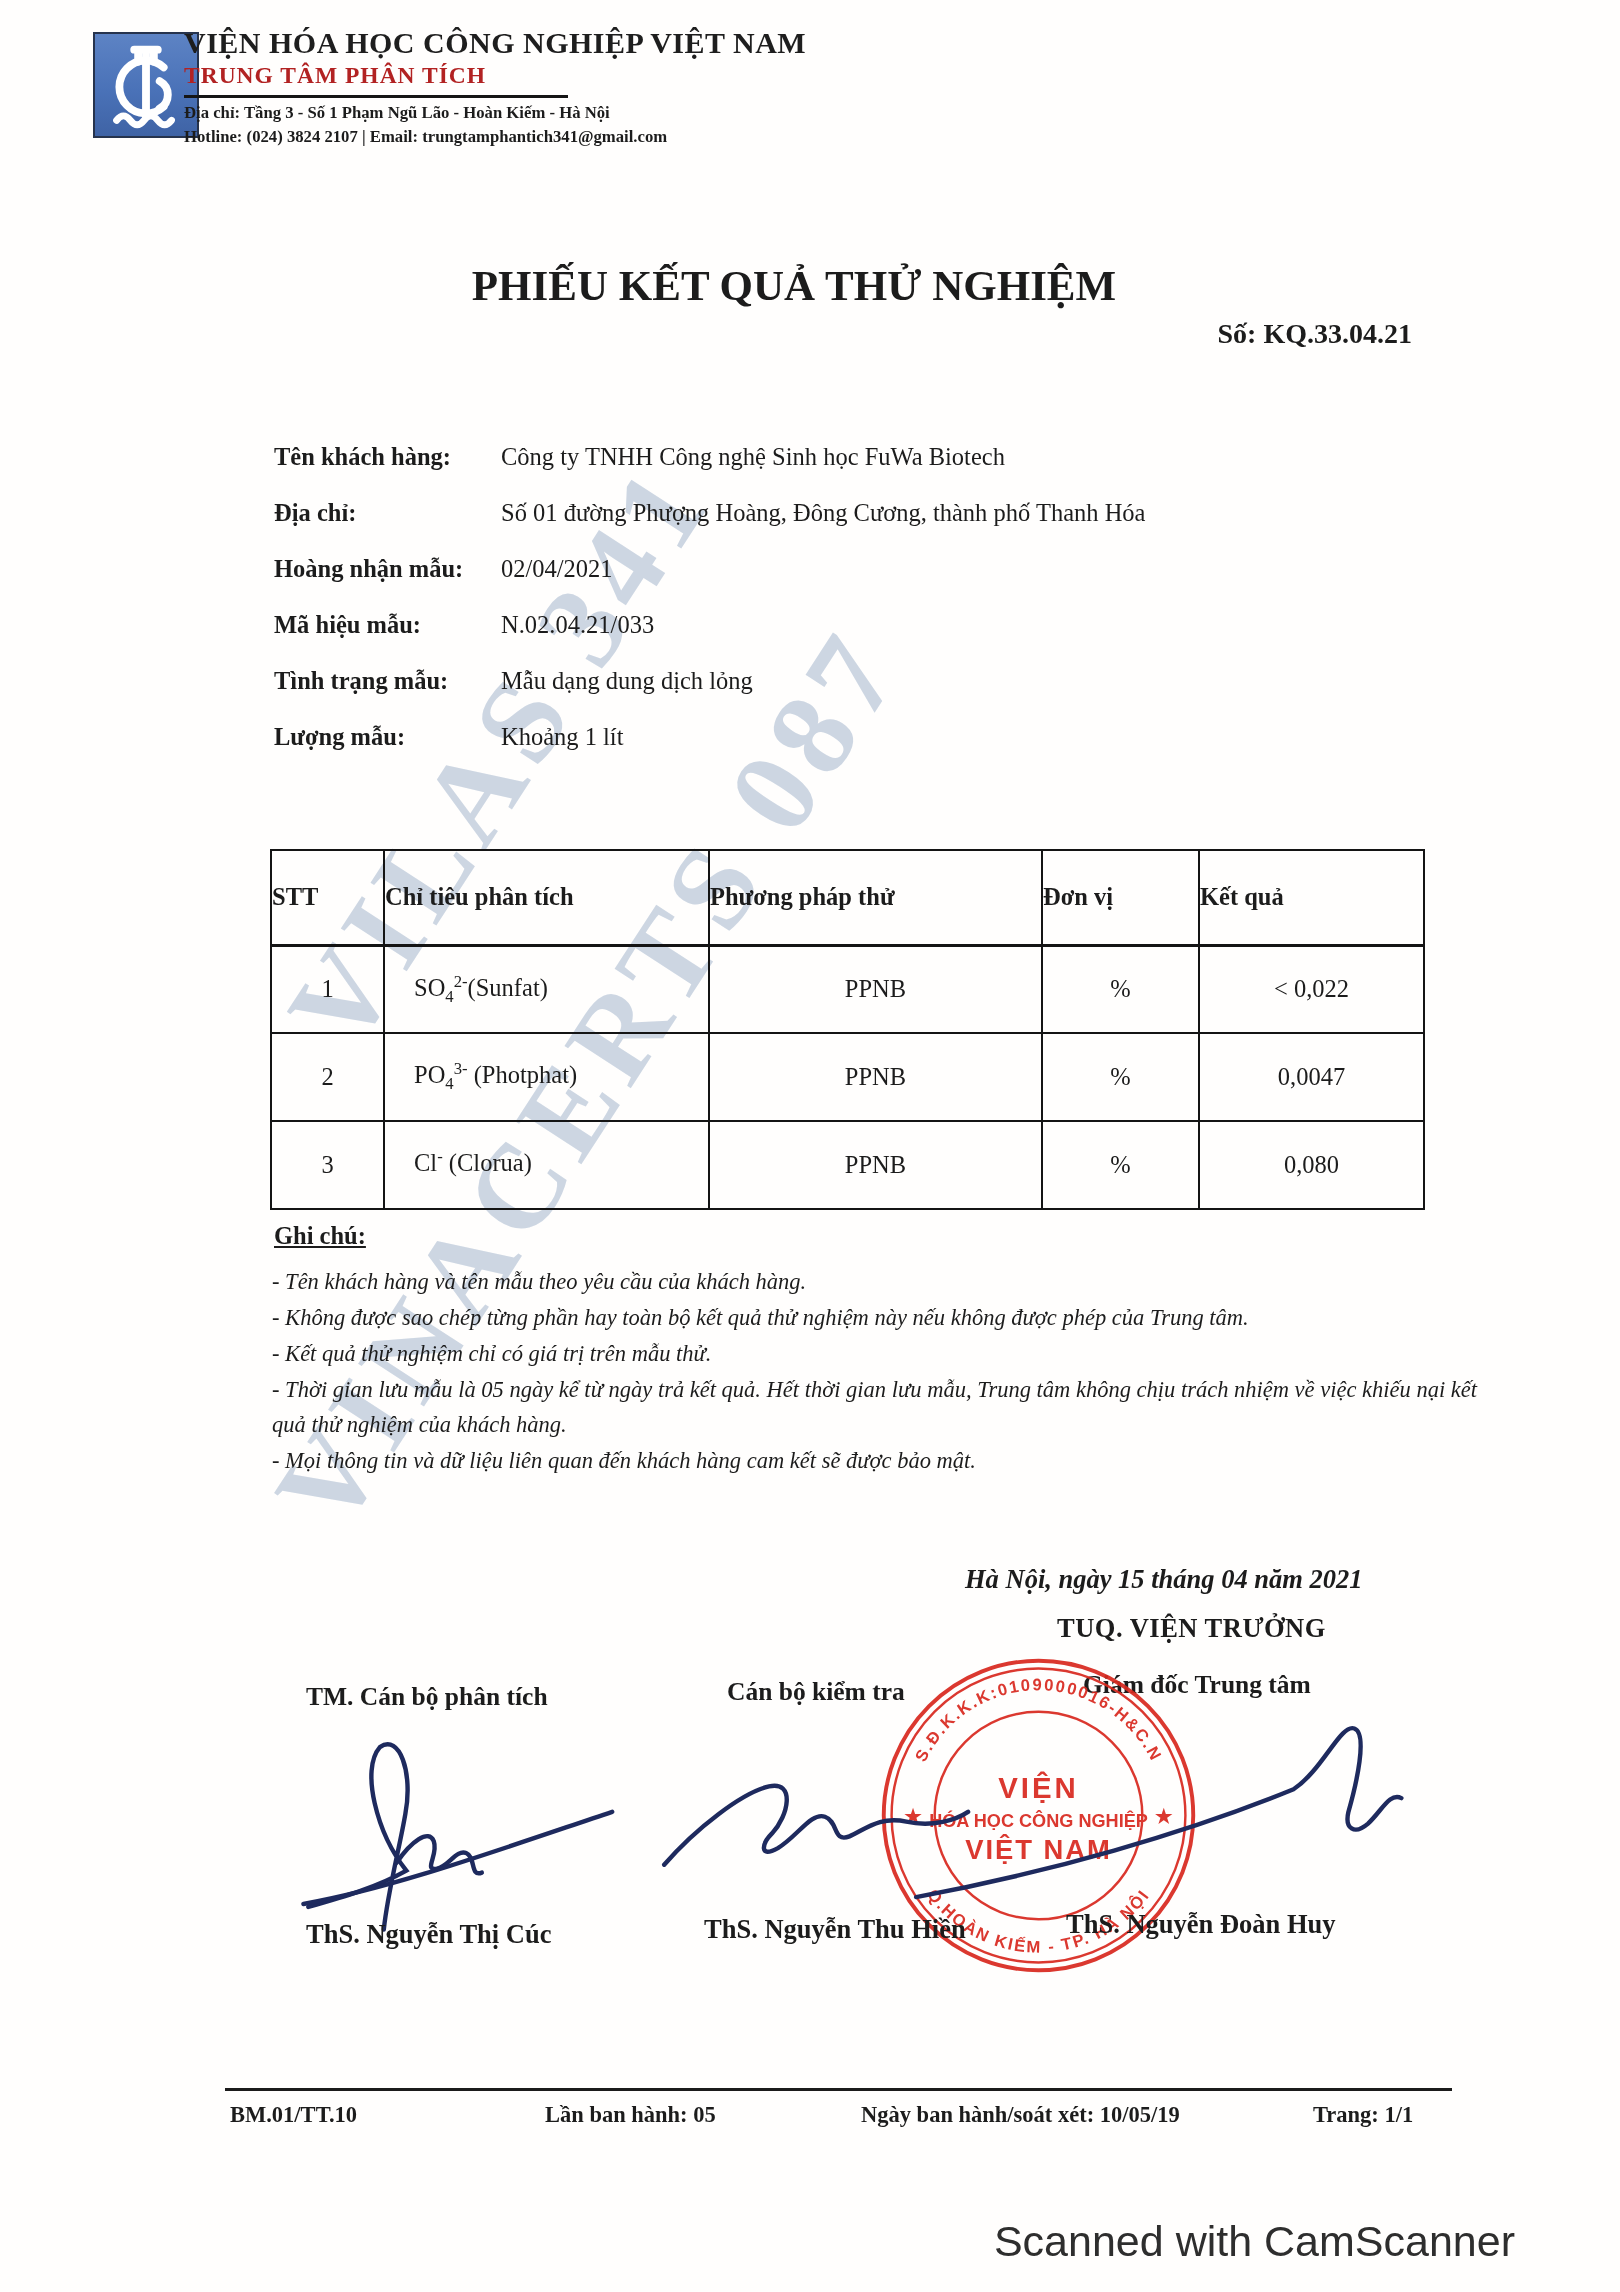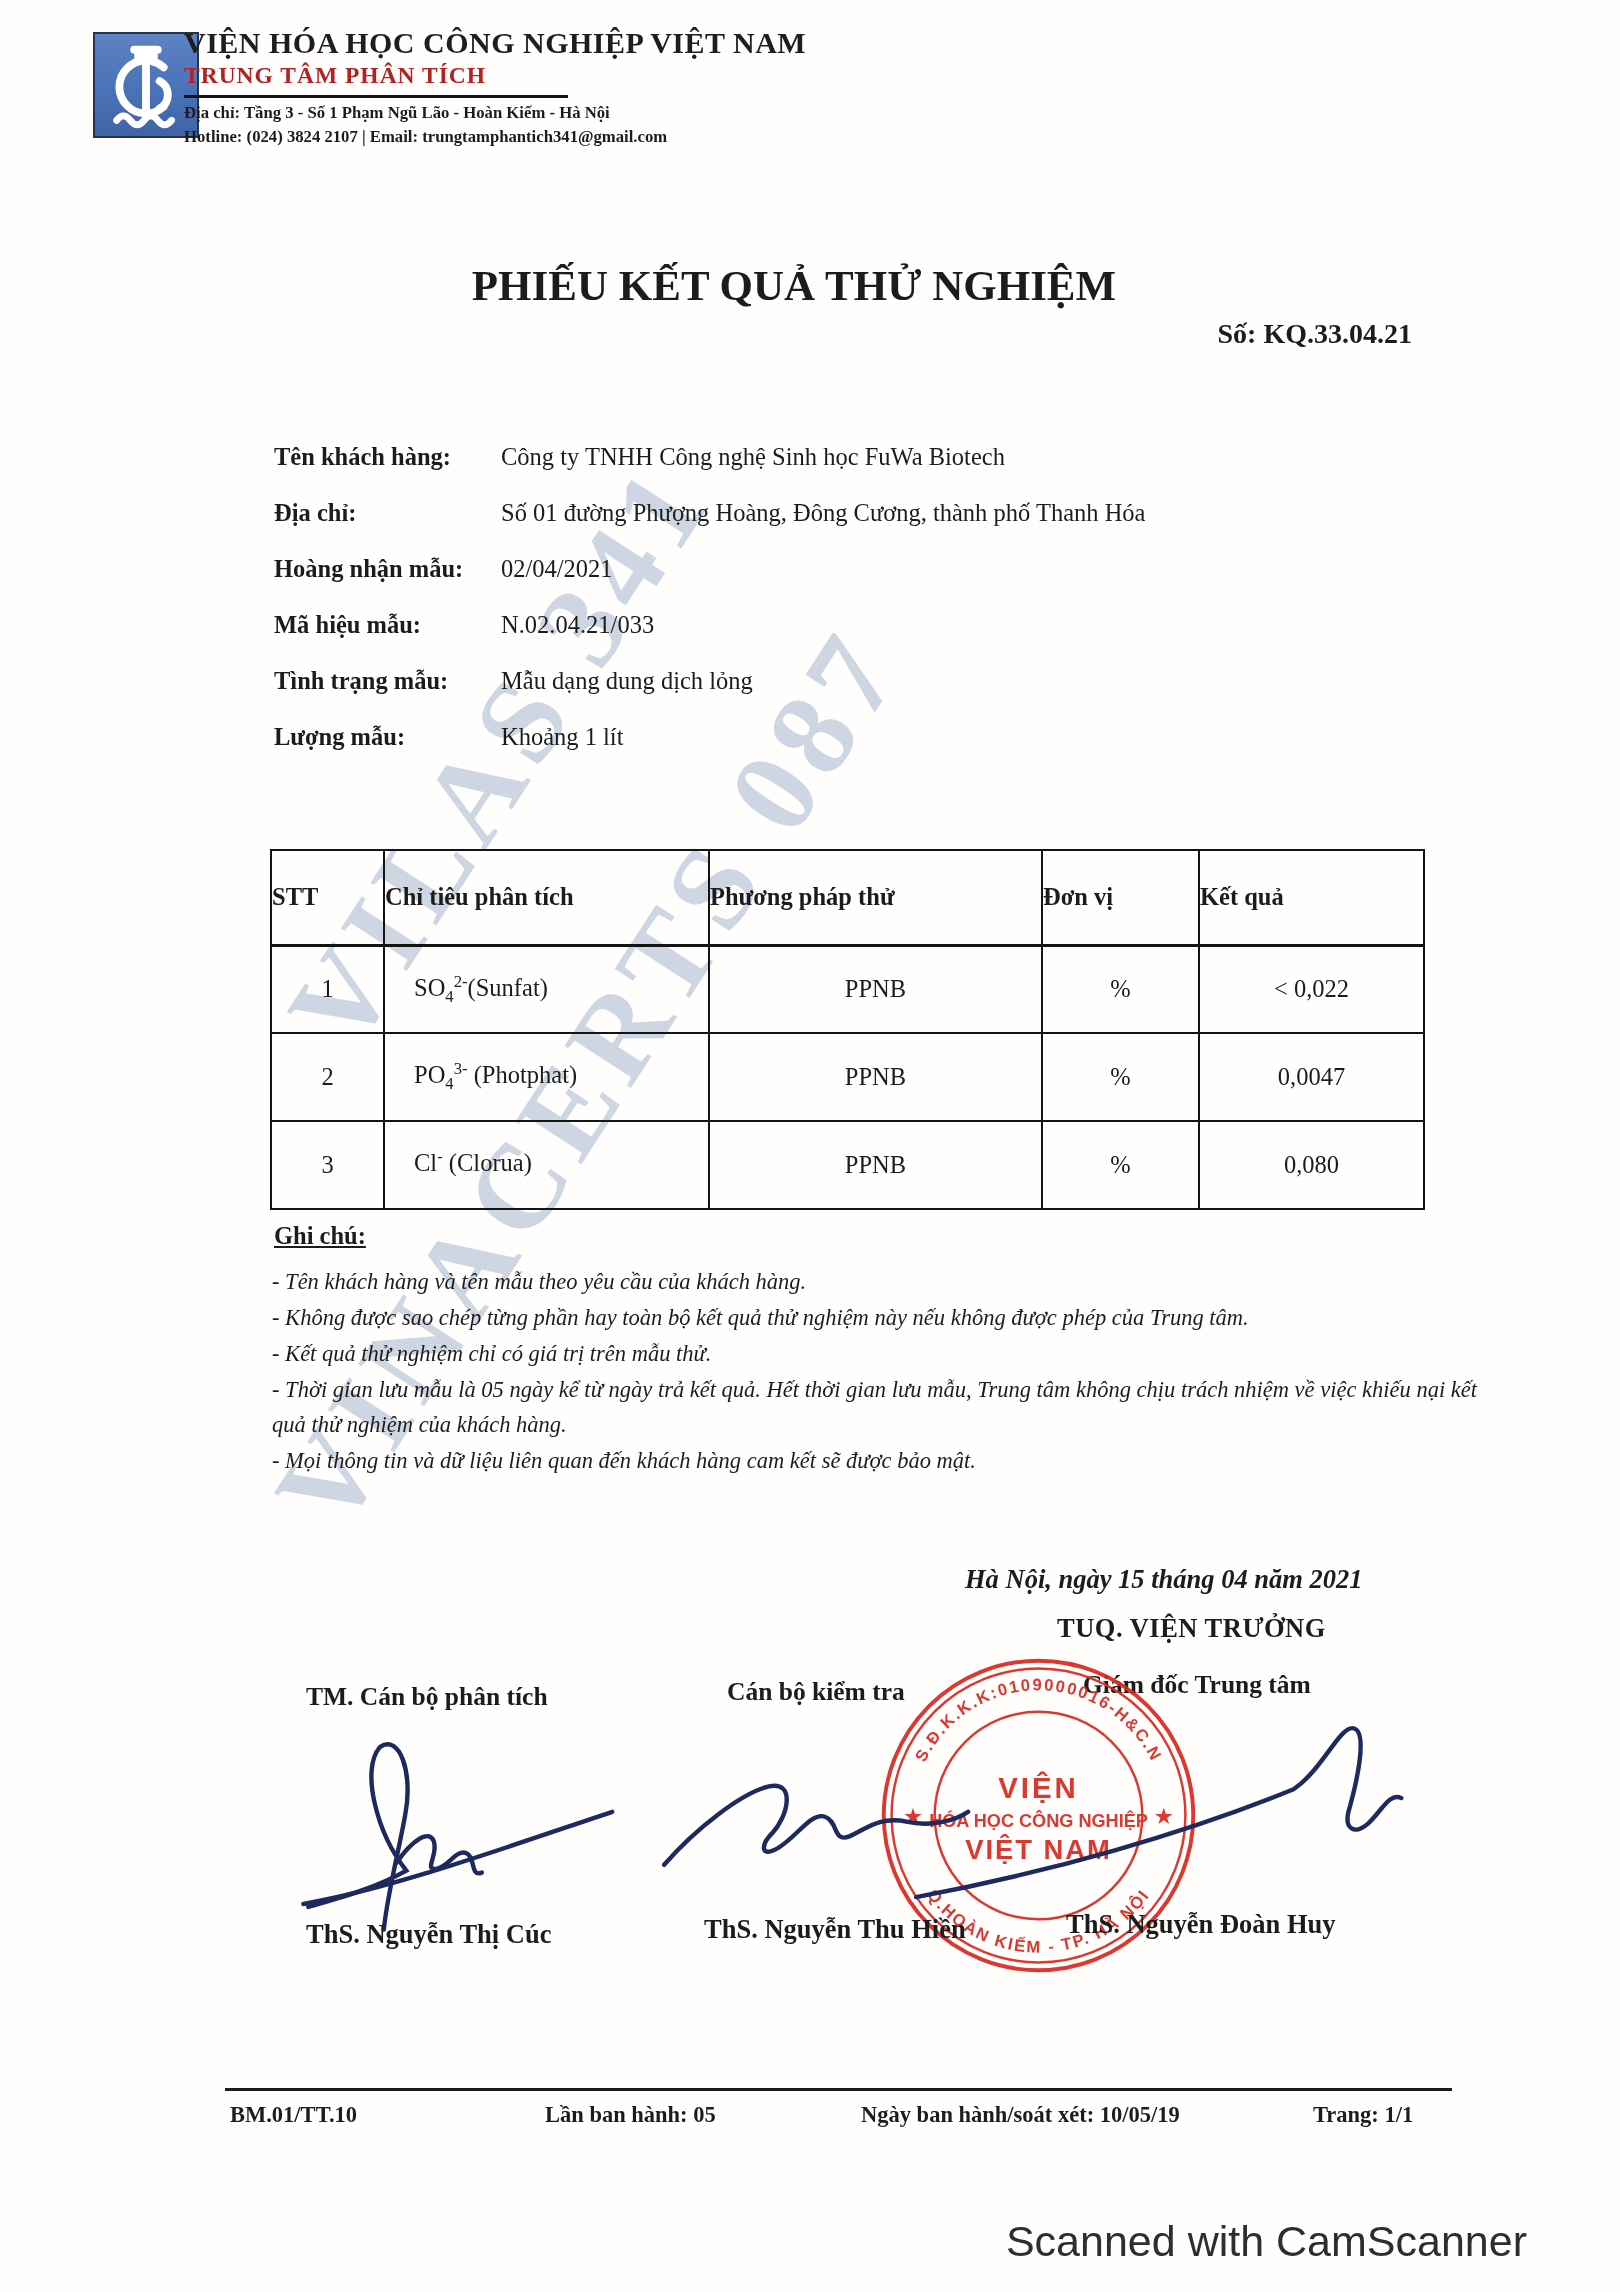--- a/index.html
+++ b/index.html
@@ -73,21 +73,21 @@
 
   
   .footer-rule{position:absolute;left:225px;top:2088px;width:1227px;height:2.9px;background:#1b1b1b;z-index:2;}
   .footer-item{position:absolute;top:2102px;font-size:22.5px;font-weight:bold;z-index:2;}
   .f1{left:230px;}
   .f2{left:545px;}
   .f3{left:861px;}
   .f4{left:1313px;}
 
   
-  .camscanner{position:absolute;right:93px;top:2217px;font-family:"Liberation Sans",sans-serif;
+  .camscanner{position:absolute;right:105px;top:2217px;font-family:"Liberation Sans",sans-serif;
     font-size:43px;color:#2e2e2e;z-index:2;}
 
   
   .stamp text{font-family:"Liberation Sans",sans-serif;font-weight:bold;fill:var(--stamp_red);}
 </style>
 </head>
 <body>
 
 <div class="page">
 

